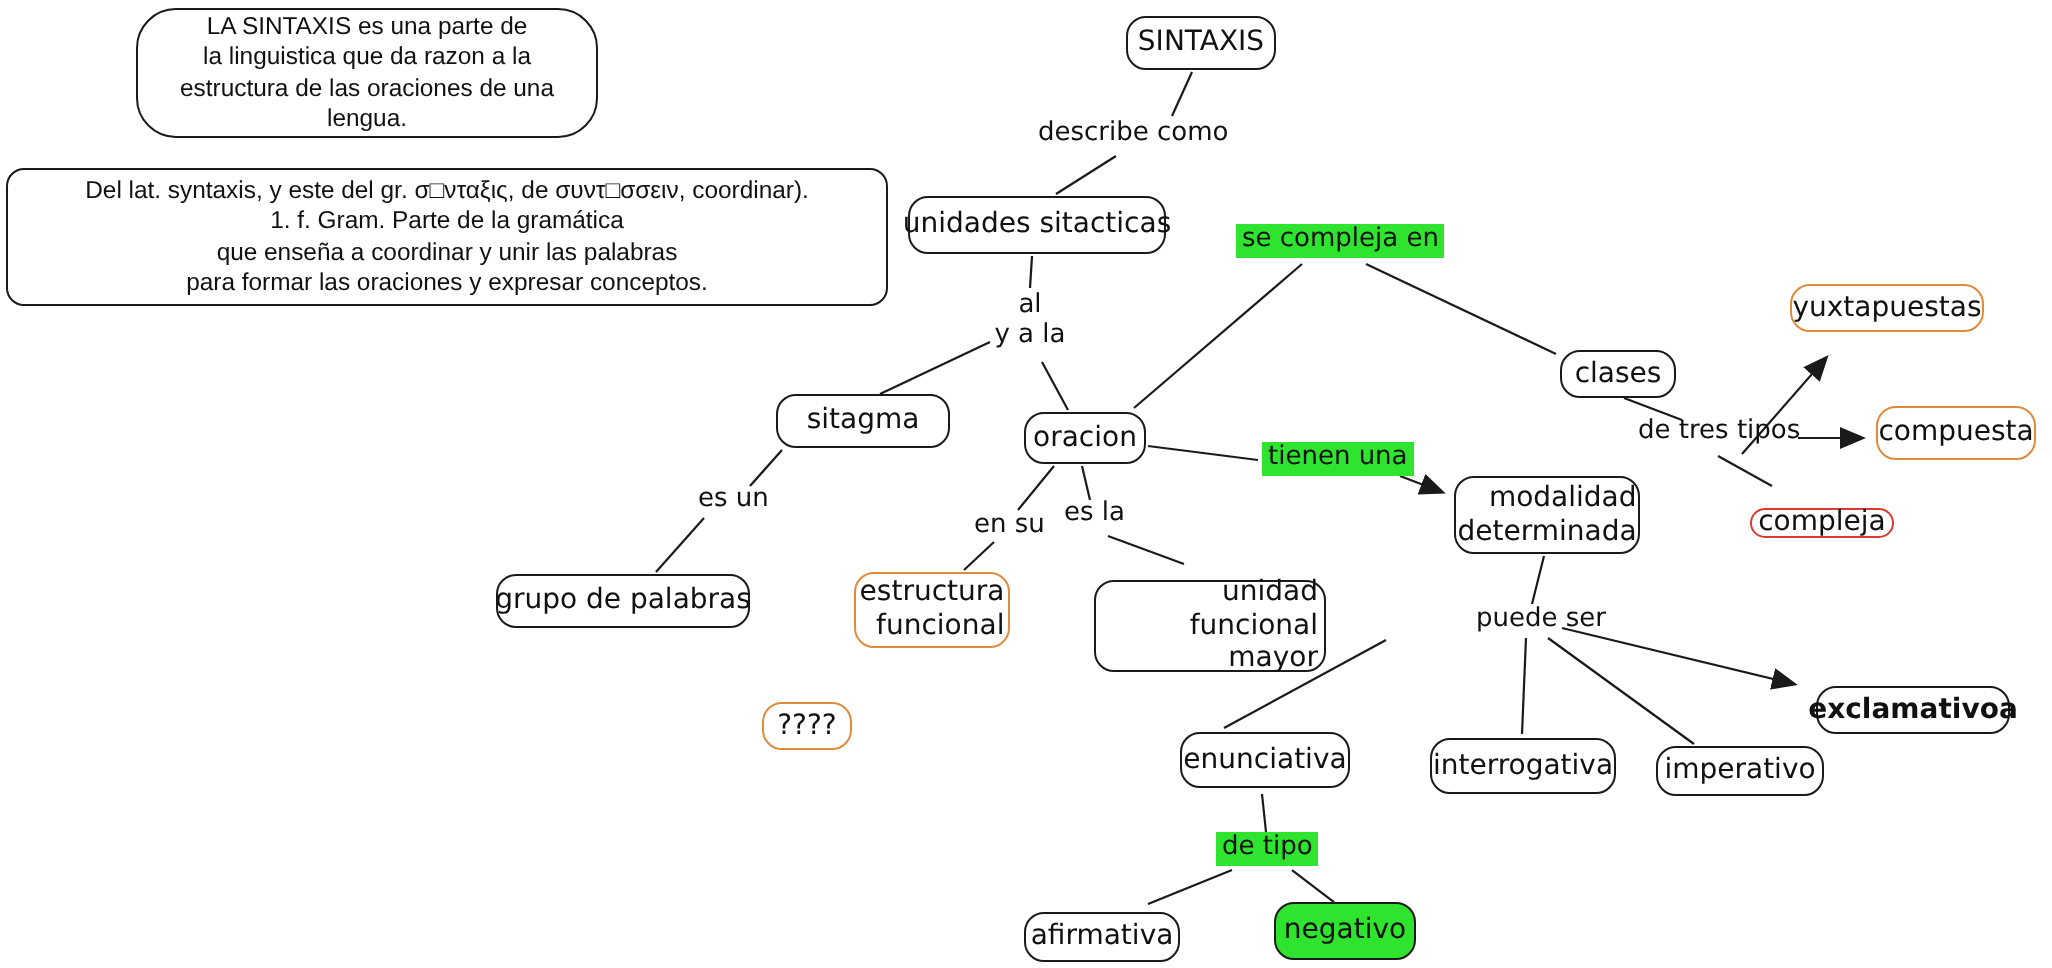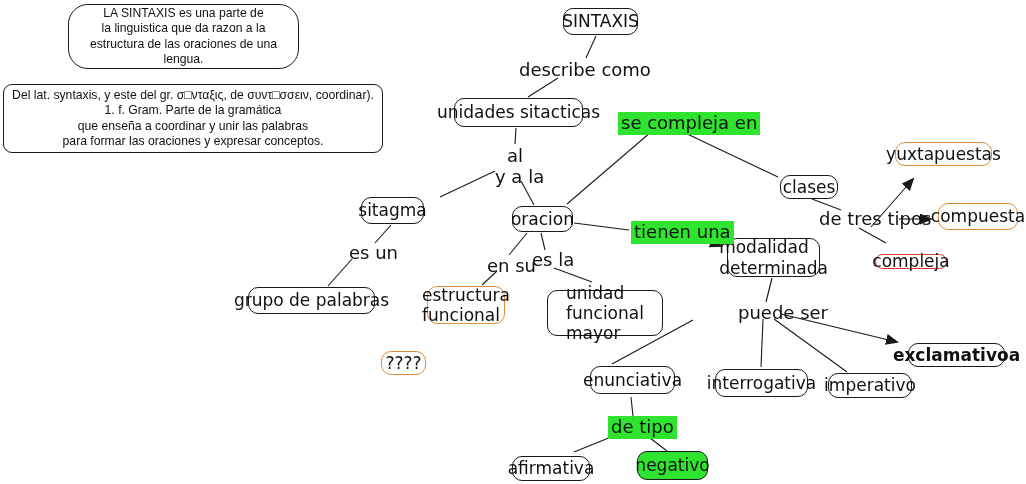--- a/index.html
+++ b/index.html
@@ -14,23 +14,23 @@
   svg.wires{position:absolute;left:0;top:0;width:1026px;height:484px;}
   svg.wires line{stroke:var(--line,#1a1a1a);stroke-width:1.1;}
 
   .node{
     position:absolute;
     box-sizing:border-box;
     background:#ffffff;
     border:1.2px solid #1a1a1a;
     border-radius:10px;
     display:flex;align-items:center;justify-content:center;
-    text-align:left;
-    font-size:17px;line-height:1.18;
-    padding:1px 18px;
+    text-align:right;
+    font-size:14px;line-height:1.18;
+    padding:1px 3px;
     z-index:2;
   }
   .node.nw{white-space:nowrap;}
   .node.orange{border-color:var(--orange,#E08B3C);border-width:1.4px;}
   .node.red{border-color:var(--red,#DC3A31);border-width:1.4px;}
   .node.greenfill{background:var(--green,#2EE42E);border-width:1.6px;}
 
   .infobox{
     position:absolute;
     box-sizing:border-box;
@@ -41,21 +41,21 @@
     text-align:center;
     font-family:"Liberation Sans", sans-serif;
     font-size:12.2px;line-height:1.26;
     white-space:pre;
     padding:2px 2px;
     z-index:2;
   }
 
   .linklabel{
     position:absolute;
-    font-size:18px;line-height:1.15;
+    font-size:13px;line-height:1.15;
     white-space:pre;
     text-align:center;
     z-index:3;
     background:transparent;
     padding:0 1px;
   }
   .linklabel.green{
     background:var(--green,#2EE42E);
     padding:1px 3px;
   }
@@ -98,30 +98,30 @@
     <line x1="497" y1="271" x2="482" y2="285"></line>
     <line x1="541" y1="233" x2="545" y2="250"></line>
     <line x1="554" y1="268" x2="592" y2="282"></line>
   </svg>
 
   <div class="infobox" style="left:68px;top:4px;width:231px;height:65px;border-radius:20px;">LA SINTAXIS es una parte de
 la linguistica que da razon a la
 estructura de las oraciones de una
 lengua.</div>
 
-  <div class="infobox" style="left:3px;top:84px;width:380px;height:69px;">Del lat. syntaxis, y este del gr. σ□νταξις, de συντ□σσειν, coordinar).
+  <div class="infobox" style="left:3px;top:84px;width:441px;height:69px;">Del lat. syntaxis, y este del gr. σ□νταξις, de συντ□σσειν, coordinar).
 1. f. Gram. Parte de la gramática
 que enseña a coordinar y unir las palabras
 para formar las oraciones y expresar conceptos.</div>
 
   <div class="node nw" style="left:563px;top:8px;width:75px;height:27px;">SINTAXIS</div>
 
   <div class="node nw" style="left:454px;top:98px;width:129px;height:29px;">unidades sitacticas</div>
 
-  <div class="node nw" style="left:361px;top:197px;width:63px;height:27px;">sitagma</div>
+  <div class="node nw" style="left:388px;top:197px;width:87px;height:27px;">sitagma</div>
 
   <div class="node nw" style="left:512px;top:206px;width:61px;height:26px;">oracion</div>
 
   <div class="node nw" style="left:780px;top:175px;width:58px;height:24px;">clases</div>
 
   <div class="node nw orange" style="left:895px;top:142px;width:97px;height:24px;">yuxtapuestas</div>
 
   <div class="node nw orange" style="left:938px;top:203px;width:80px;height:27px;">compuesta</div>
 
   <div class="node nw red" style="left:875px;top:254px;width:72px;height:15px;">compleja</div>

